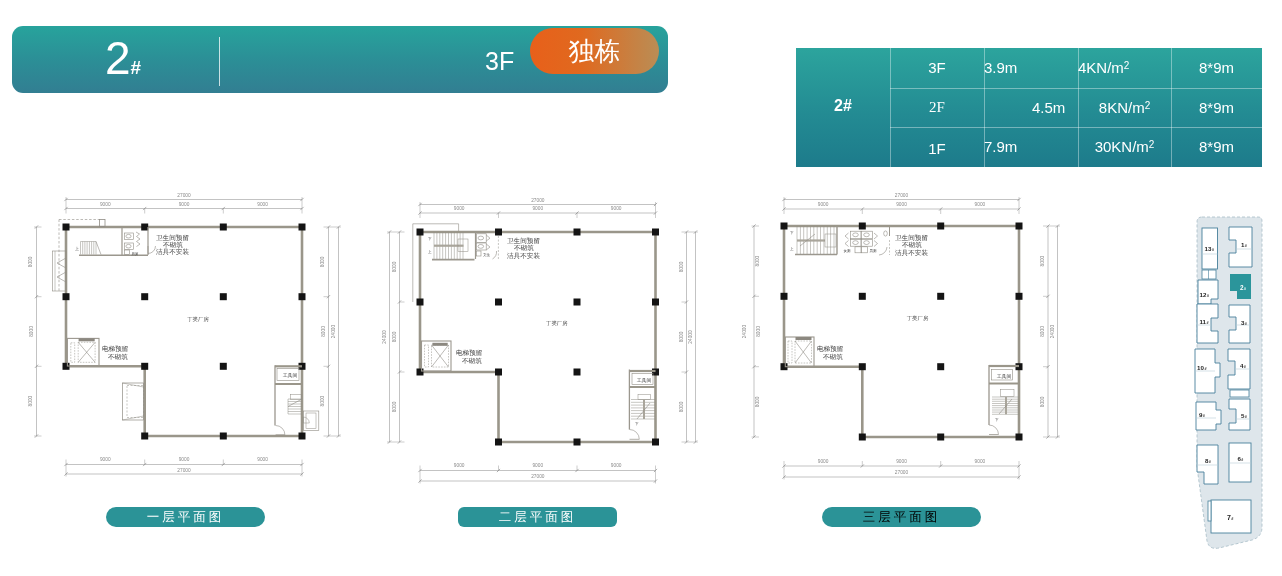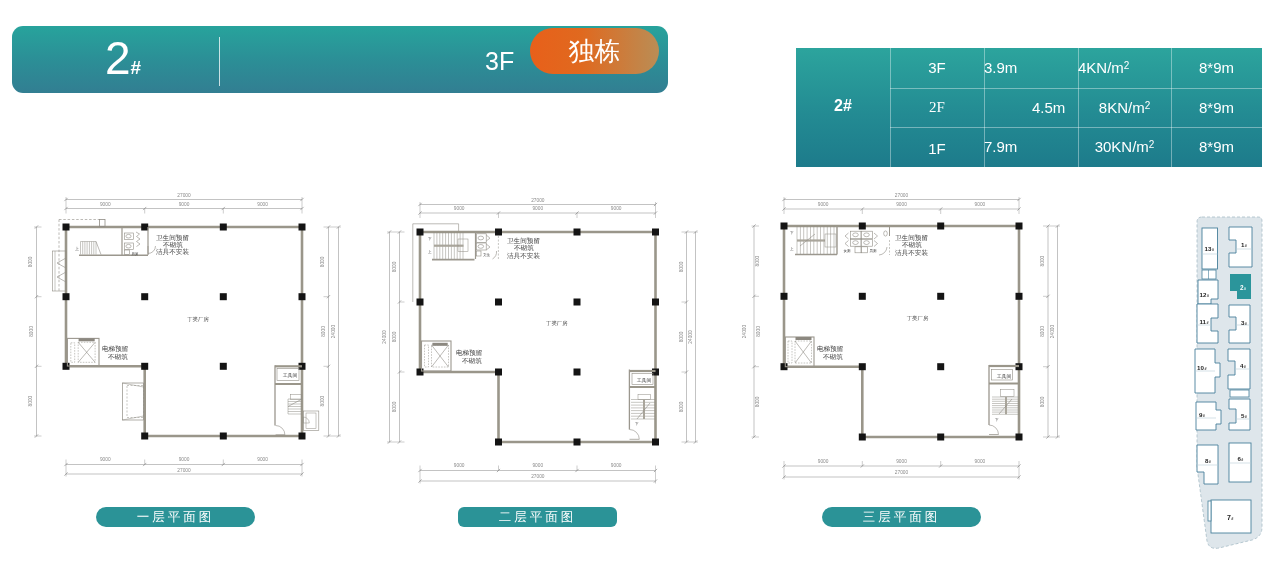--- a/index.html
+++ b/index.html
@@ -34,25 +34,25 @@
 <div class="abs" style="left:188px;top:51px;width:94px;text-align:left;margin-left:48px;">4.5m</div>
 <div class="abs" style="left:282px;top:51px;width:93px;text-align:center;">8KN/m<span style="font-size:10px;vertical-align:4px;">2</span></div>
 <div class="abs" style="left:375px;top:51px;width:91px;text-align:center;">8*9m</div>
 <div class="abs" style="left:94px;top:92px;width:94px;text-align:center;">1F</div>
 <div class="abs" style="left:188px;top:90px;width:94px;text-align:left;">7.9m</div>
 <div class="abs" style="left:282px;top:90px;width:93px;text-align:center;">30KN/m<span style="font-size:10px;vertical-align:4px;">2</span></div>
 <div class="abs" style="left:375px;top:90px;width:91px;text-align:center;">8*9m</div>
 </div>
   </div>
 
-<div class="abs" style="left:96px;top:507px;width:159px;height:20px;border-radius:10px;background:#2b9397;color:#fff;font-size:12.5px;text-align:center;line-height:20px;letter-spacing:3px;">一层平面图</div>
+<div class="abs" style="left:106px;top:507px;width:159px;height:20px;border-radius:10px;background:#2b9397;color:#fff;font-size:12.5px;text-align:center;line-height:20px;letter-spacing:3px;">一层平面图</div>
 
 <div class="abs" style="left:458px;top:507px;width:159px;height:20px;border-radius:6px;background:#2b9397;color:#fff;font-size:12.5px;text-align:center;line-height:20px;letter-spacing:3px;">二层平面图</div>
 
-<div class="abs" style="left:822px;top:507px;width:159px;height:20px;border-radius:10px;background:#2b9397;color:#ffffff;font-size:12.5px;text-align:center;line-height:20px;letter-spacing:3px;">三层平面图</div>
+<div class="abs" style="left:822px;top:507px;width:159px;height:20px;border-radius:10px;background:#2b9397;color:#000000;font-size:12.5px;text-align:center;line-height:20px;letter-spacing:3px;">三层平面图</div>
 <svg class="abs" style="left:0;top:0;" width="1282" height="576" viewBox="0 0 1282 576" font-family="Liberation Sans, sans-serif">
 
 <g>
 
 <g>
 <line x1="66" y1="199.5" x2="302" y2="199.5" stroke="#9a9a9a" stroke-width="0.6"></line>
 <line x1="64.4" y1="201.1" x2="67.6" y2="197.9" stroke="#777" stroke-width="0.6"></line>
 <line x1="300.4" y1="201.1" x2="303.6" y2="197.9" stroke="#777" stroke-width="0.6"></line>
 <text x="184" y="196.5" font-size="4.8" fill="#8a8a8a" text-anchor="middle">27000</text>
 <line x1="66" y1="208.5" x2="302" y2="208.5" stroke="#9a9a9a" stroke-width="0.6"></line>

